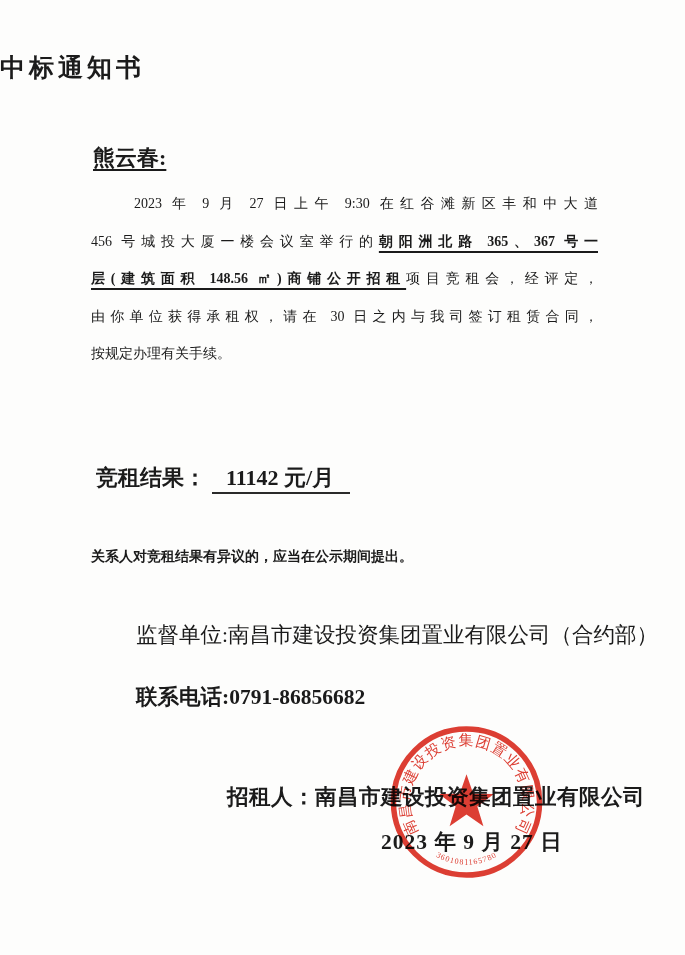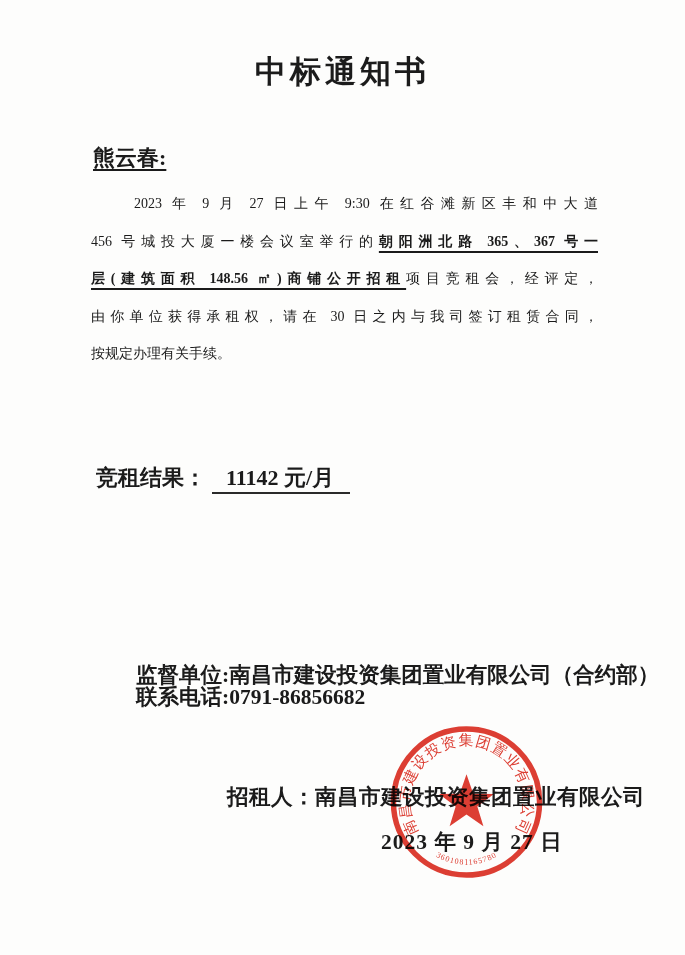--- a/index.html
+++ b/index.html
@@ -10,22 +10,22 @@
     color: #1b1b1b;
     position: relative;
     overflow: hidden;
   }
   .page {
     position: absolute; inset: 0;
     background: #fdfdfc;
   }
   .title {
     position: absolute; top: 51px; left: 0; width: 100%;
-    text-align: center;
-    font-size: 31px; font-weight: bold; letter-spacing: 4px;
+    text-align: left;
+    font-size: 25px; font-weight: bold; letter-spacing: 4px;
   }
   .addressee {
     position: absolute; left: 93px; top: 143px;
     font-size: 22px; font-weight: bold;
   }
   .addressee span {
     text-decoration: underline;
     text-underline-offset: 4px;
     text-decoration-thickness: 1.5px;
   }
@@ -49,21 +49,21 @@
     font-size: 22px; font-weight: bold;
   }
   .result .value {
     border-bottom: 2px solid #2a2a2a;
     padding: 0 16px 2px 14px;
     margin-left: 6px;
     margin-top: 36px;
   }
   .sup-line {
     position: absolute; left: 136px; top: 620px;
-    font-size: 21.5px; font-weight: 700; margin-top: 40px;
+    font-size: 21.5px; font-weight: 400;
   }
   .phone-line {
     position: absolute; left: 136px; top: 662px;
     font-size: 21.5px; font-weight: 600; margin-top: 20px;
   }
   .lessor-line {
     position: absolute; left: 227px; top: 782px;
     font-size: 21.5px; font-weight: 600; letter-spacing: 0.5px;
   }
   .date-line {
@@ -94,20 +94,21 @@
     <div class="line"><span class="em">层(建筑面积 148.56 ㎡)商铺公开招租</span><span>项目竞租会，经评定，</span></div>
     <div class="line"><span>由你单位获得承租权，请在 30 日之内与我司签订租赁合同，</span></div>
     <div class="line last"><span>按规定办理有关手续。</span></div>
   </div>
 
   <div class="result">
     <span>竞租结果：</span><span class="value">11142 元/月</span>
   </div>
 
   <div class="para notice">
+    <div class="line last"><span>关系人对竞租结果有异议的，应当在公示期间提出。</span></div>
   </div>
 
   <div class="sup-line">监督单位:南昌市建设投资集团置业有限公司（合约部）</div>
   <div class="phone-line">联系电话:0791-86856682</div>
 
   <div class="lessor-line">招租人：南昌市建设投资集团置业有限公司</div>
   <div class="date-line">2023 年 9 月 27 日</div>
 
   <svg class="seal" viewBox="0 0 160 160" aria-hidden="true">
     <circle cx="80" cy="80" r="73.5" fill="none" stroke-width="5.5" stroke="#dc2f23"></circle>

